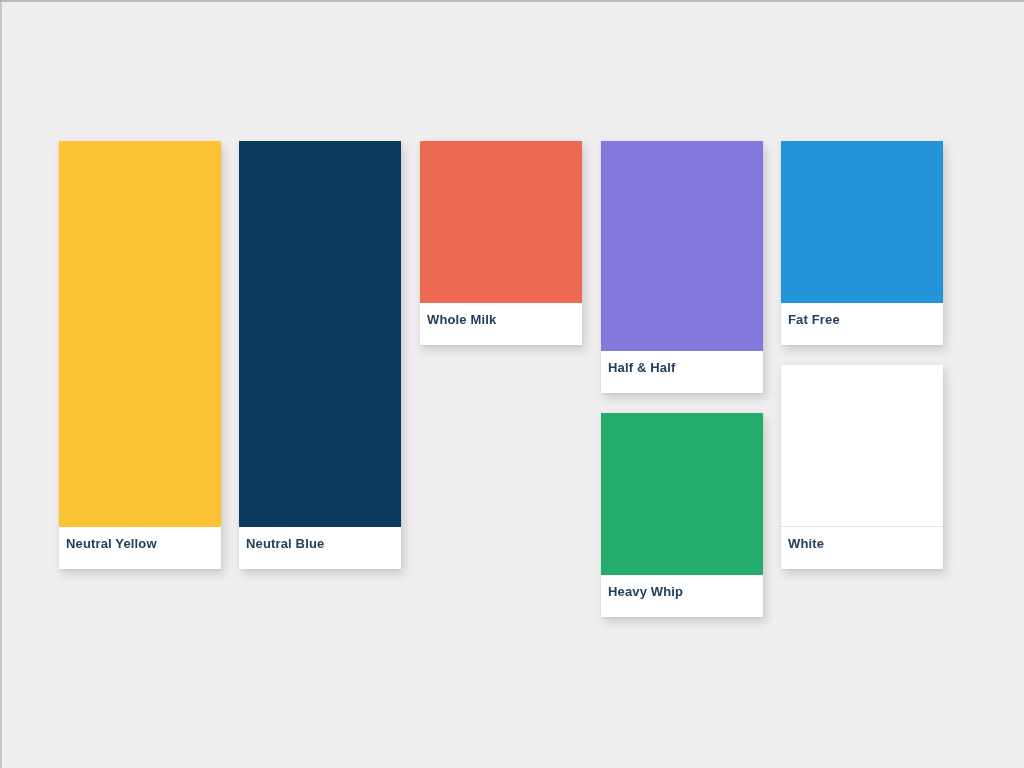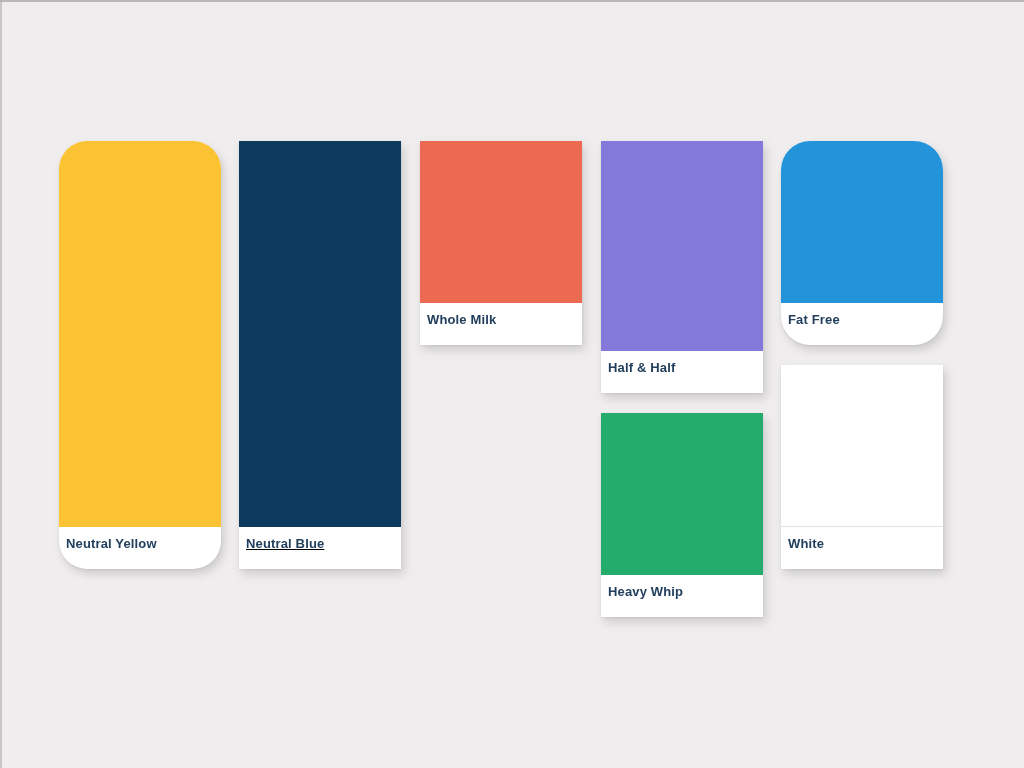--- a/index.html
+++ b/index.html
@@ -70,27 +70,27 @@
     font-size: 13px;
     font-weight: bold;
     letter-spacing: 0.15px;
     color: #22405e;
     line-height: 11px;
     white-space: nowrap;
   }
 
   
   
-  .col1 { left: 0px;   top: 0px;   width: 162px; height: 428px; border-radius: 28px; }
-  .col2 { left: 180px; top: 0px;   width: 162px; height: 428px; text-decoration: underline; }
+  .col1 { left: 0px;   top: 0px;   width: 162px; height: 428px; }
+  .col2 { left: 180px; top: 0px;   width: 162px; height: 428px; }
 
   
   .r1c3 { left: 361px; top: 0px;   width: 162px; height: 204px; }
   .r1c4 { left: 542px; top: 0px;   width: 162px; height: 252px; }
-  .r1c5 { left: 722px; top: 0px;   width: 162px; height: 204px; border-radius: 29px; }
+  .r1c5 { left: 722px; top: 0px;   width: 162px; height: 204px; }
 
   
   .r2c3 { left: 361px; top: 224px; width: 162px; height: 204px; }
   .r2c4 { left: 542px; top: 224px; width: 162px; height: 204px; margin-top: 48px; }
   .r2c5 { left: 722px; top: 224px; width: 162px; height: 204px; }
 </style>
 </head>
 <body style="background: rgb(239, 237, 238);">
 
 <div class="canvas-edge-top"></div>

